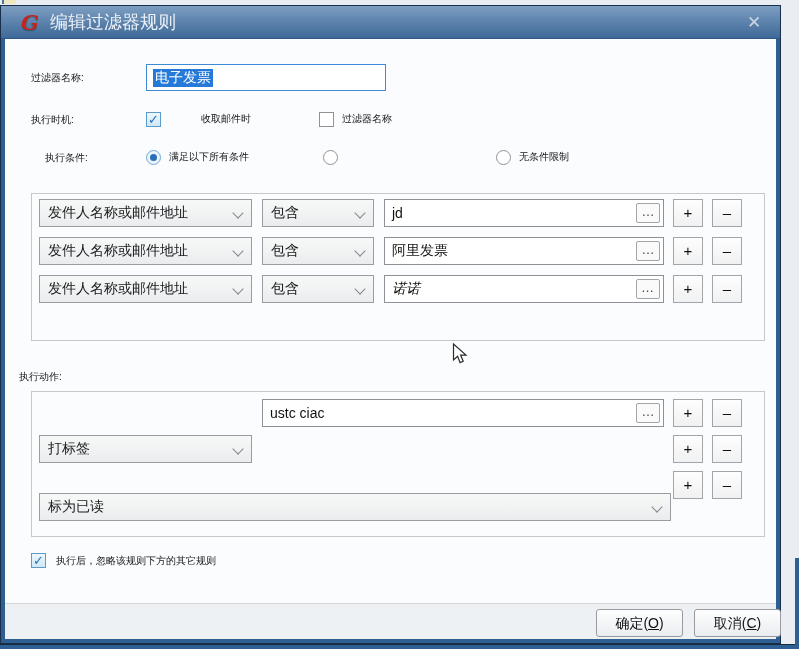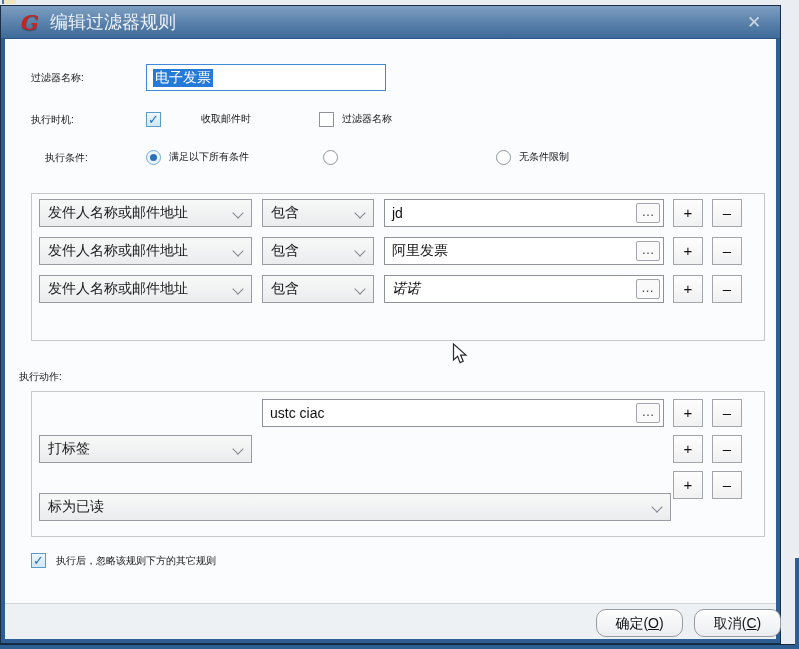--- a/index.html
+++ b/index.html
@@ -81,21 +81,21 @@
     position:absolute;width:30px;height:28px;box-sizing:border-box;
     border:1px solid #a2a6ab;background:linear-gradient(#fefefe,#f0f1f2);
     font-size:15px;text-align:center;line-height:25px;color:#111;
   }
   .footer{
     position:absolute;left:4px;right:4px;bottom:4px;height:36px;
     background:#eef1f4;border-top:1px solid #d4d7da;box-sizing:border-box;
   }
   .btn{
     position:absolute;width:87px;height:28px;box-sizing:border-box;
-    border:1px solid #989ca1;border-radius:10px;
+    border:1px solid #989ca1;border-radius:3px;
     background:linear-gradient(#fefefe,#eaedf0);
     font-size:14px;text-align:center;line-height:26px;color:#121417;white-space:nowrap;
   }
   .btn .u{text-decoration:underline;}
   .strip{position:absolute;background:#2d5f92;}
   .artifact{position:absolute;left:2px;top:0;width:12px;height:4px;background:#efe6bd;border-left:2px solid #4a76a4;}
   .cursor{position:absolute;left:452px;top:343px;z-index:50;}
 </style>
 </head>
 <body>

